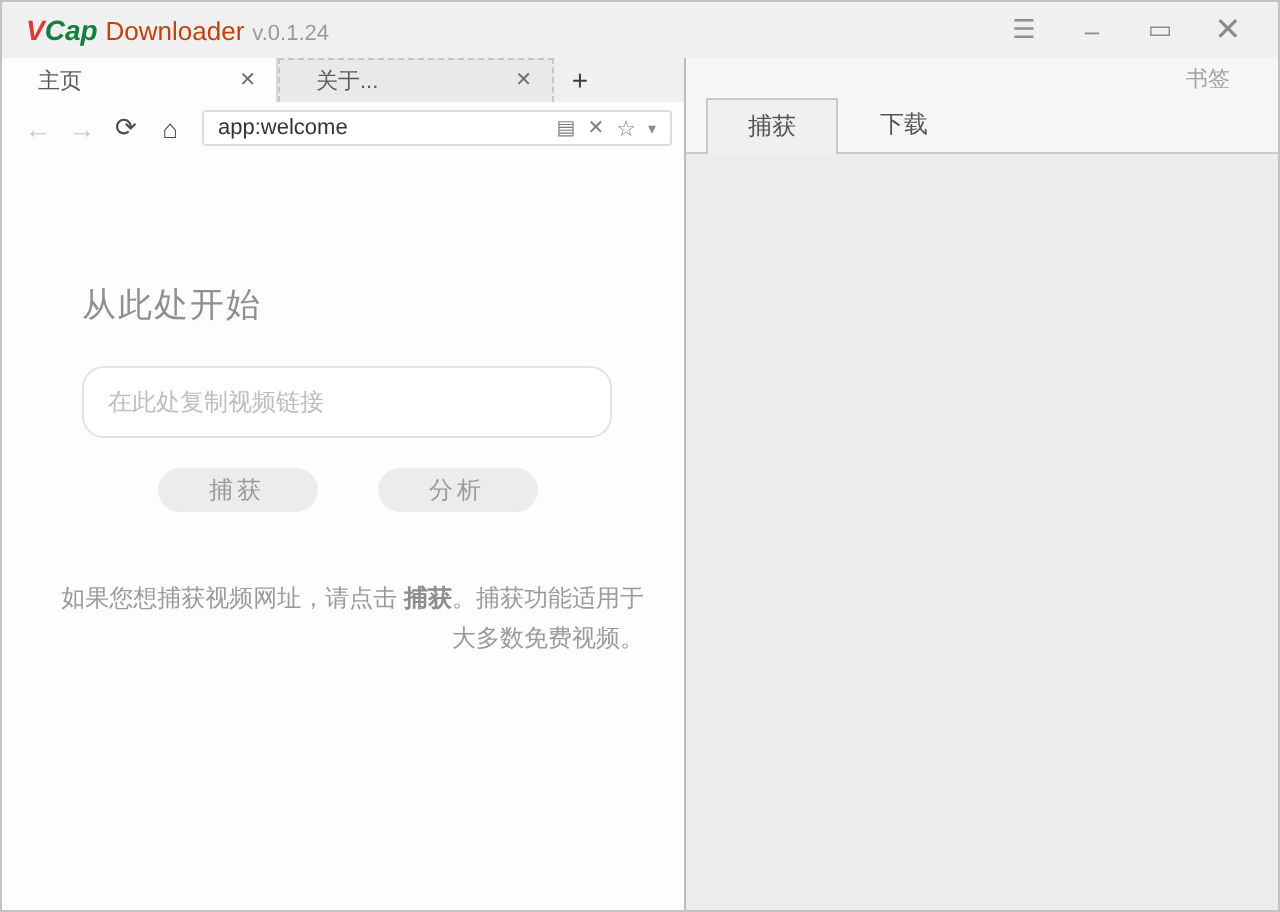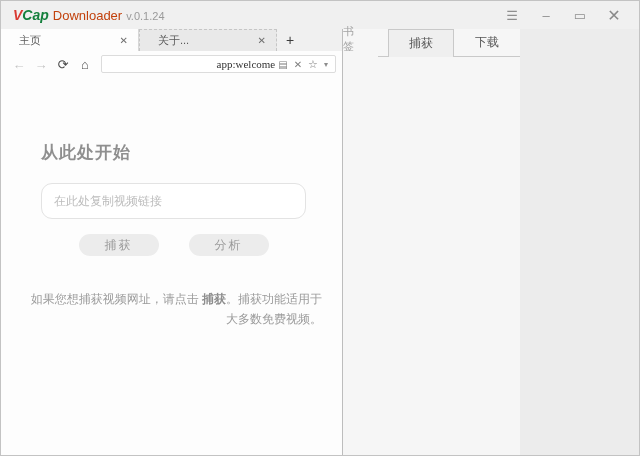--- a/index.html
+++ b/index.html
@@ -24,21 +24,21 @@
   .win-controls { display:flex; align-items:center; gap:0; }
   .win-btn {
     width:34px; height:24px; display:flex; align-items:center; justify-content:center;
     color:#8f8f8f; font-size:13px; cursor:default;
   }
   .win-btn.close { font-size:16px; color:#8a8a8a; }
 
   
   .split { flex:1; display:flex; min-height:0; }
   .left-pane { width:342px; flex:0 0 342px; border-right:1px solid #bdbdbd; display:flex; flex-direction:column; background:#fdfdfd; }
-  .right-pane { flex:1; background:#f6f6f6; display:flex; flex-direction:row; }
+  .right-pane { flex:1; background:#f6f6f6; display:flex; flex-direction:column; }
 
   
   .tabstrip { height:22px; flex:0 0 22px; background:#f0f0f0; display:flex; align-items:stretch; }
   .btab {
     width:138px; display:flex; align-items:center; padding:0 6px 0 18px;
     font-size:11px; color:#5a5a5a;
   }
   .btab .lbl { flex:1; overflow:hidden; white-space:nowrap; }
   .btab .x { color:#6f6f6f; font-size:10px; padding:0 4px; }
   .btab.active { background:#fdfdfd; border-right:1px solid #d8d8d8; }
@@ -48,30 +48,29 @@
   
   .navbar { height:26px; flex:0 0 26px; background:#fdfdfd; display:flex; align-items:center; padding:0 6px 0 8px; gap:2px; }
   .nav-btn { width:20px; height:20px; display:flex; align-items:center; justify-content:center; font-size:13px; color:#4d4d4d; }
   .nav-btn.disabled { color:#c4c4c4; }
   .addressbar {
     flex:1; height:18px; border:1px solid #dcdcdc; background:#fff; border-radius:2px;
     display:flex; align-items:center; padding:0 4px 0 7px; margin-left:4px;
   }
   .addressbar input {
     flex:1; border:none; outline:none; font-size:11px; color:#333; background:transparent; min-width:0;
-    font-family:Liberation Serif, serif;
-    text-align:right;
+    font-family:Liberation Sans, sans-serif;
   }
   .addr-ico { color:#7e7e7e; font-size:10px; padding:0 3px; }
   .addr-ico.star { font-size:11px; }
   .addr-ico.drop { font-size:8px; color:#8d8d8d; }
 
   
   .page { flex:1; background:#fdfdfd; padding:64px 21px 0 40px; overflow:hidden; }
-  .page h1 { font-size:17px; font-weight:bold; color:#8f8f8f; letter-spacing:1px; margin-bottom:19px; }
+  .page h1 { font-size:17px; font-weight:normal; color:#8f8f8f; letter-spacing:1px; margin-bottom:19px; }
   .url-input {
     width:265px; height:36px; border:1px solid #e3e3e3; border-radius:11px;
     padding:0 12px; font-size:12px; color:#0f172a; outline:none; display:block;
     font-family:"Liberation Sans","DejaVu Sans",sans-serif;
   }
   .url-input::placeholder { color:#bdbdbd; }
   .btn-row { width:265px; display:flex; justify-content:center; gap:30px; margin-top:15px; }
   .pill-btn {
     width:80px; height:22px; border:none; border-radius:11px; background:#ececec;
     color:#9a9a9a; font-size:12px; letter-spacing:2px; cursor:default;

